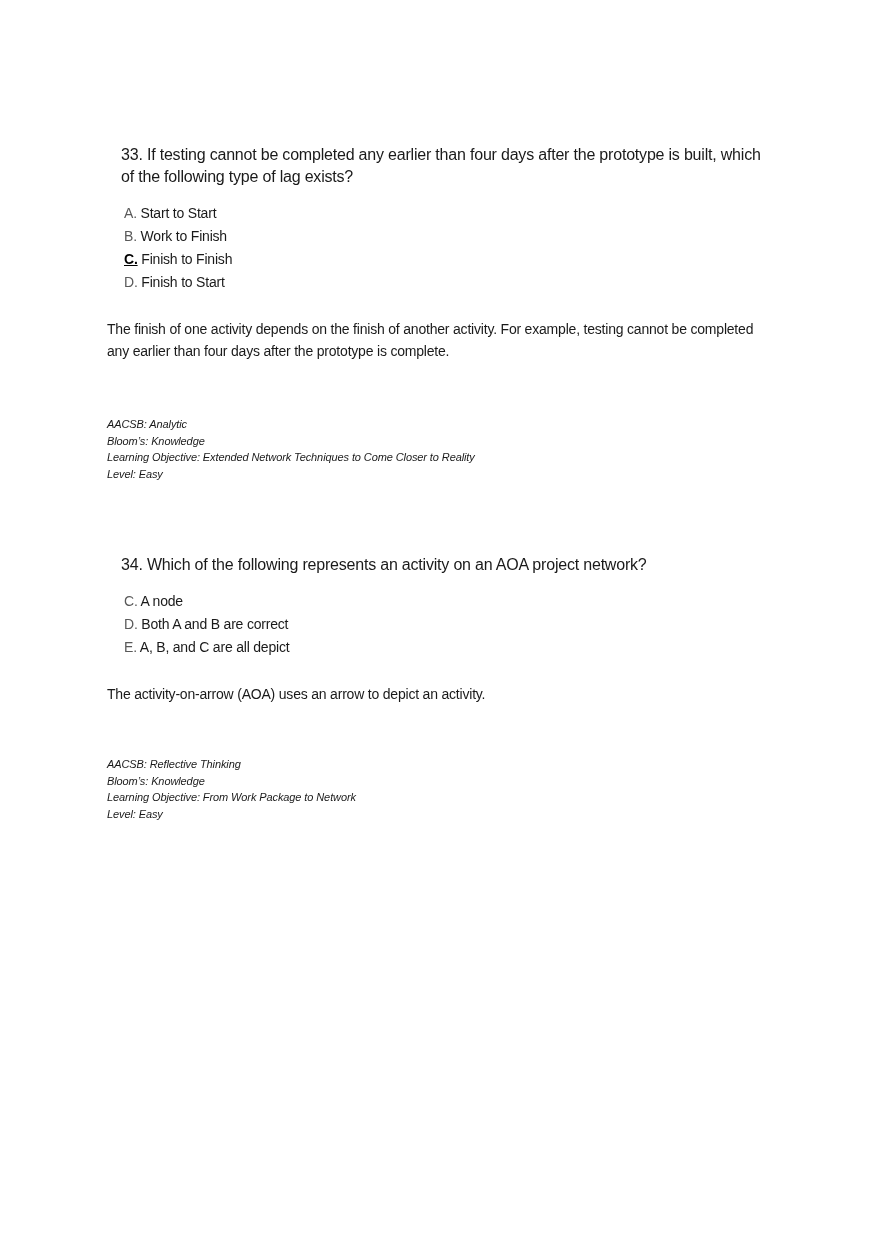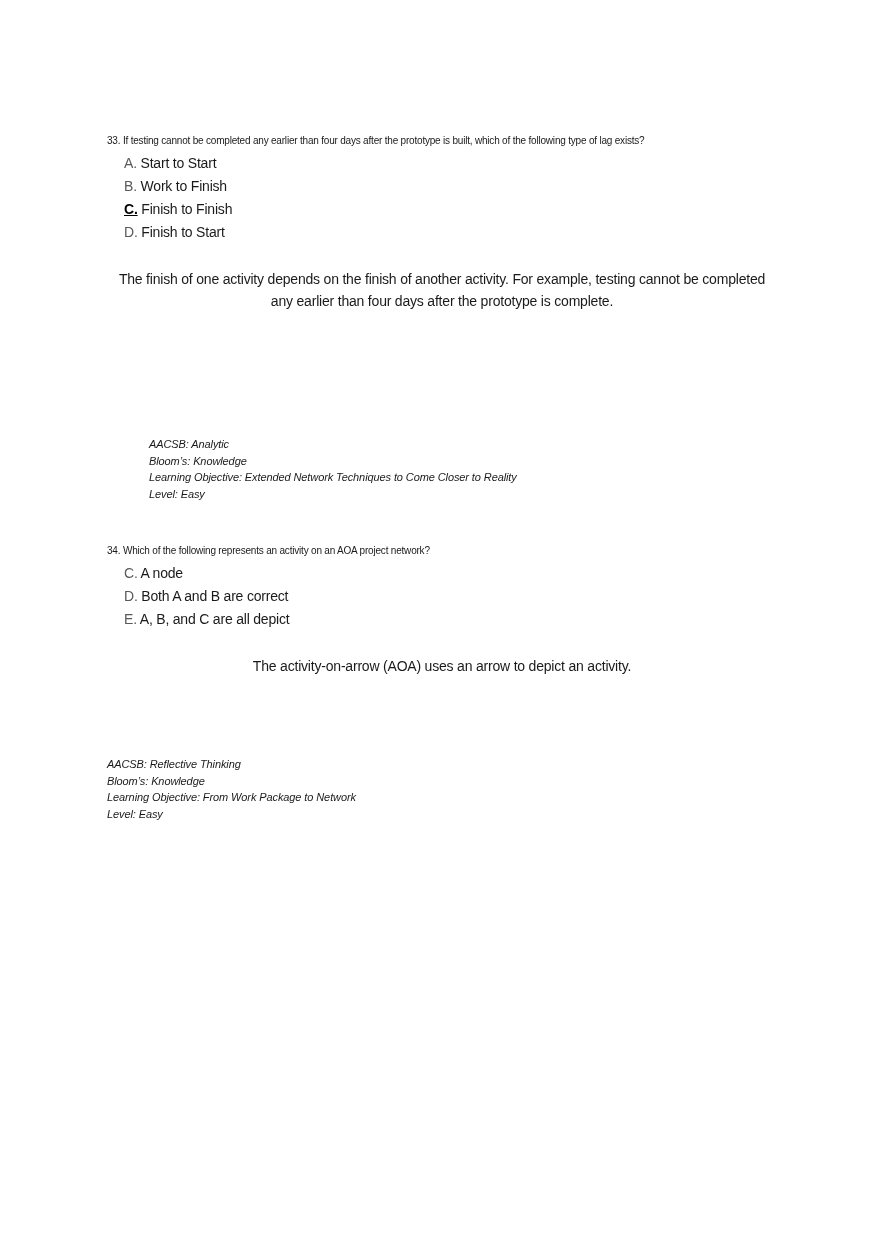--- a/index.html
+++ b/index.html
@@ -15,22 +15,22 @@
     font-family: "Liberation Sans", sans-serif;
     color: #1a1a1a;
     overflow: hidden;
   }
   .block {
     position: absolute;
     left: 107px;
     width: 670px;
   }
   .question-text {
-    margin: 0;
-    font-size: 10px;
+    margin: 14px;
+    font-size: 16px;
     line-height: 22px;
     letter-spacing: -0.2px;
     color: #1a1a1a;
   }
   .option {
     font-size: 14px;
     line-height: 23px;
     height: 23px;
     letter-spacing: -0.2px;
     color: #1a1a1a;
@@ -44,31 +44,30 @@
     color: #000000;
     font-weight: bold;
     text-decoration: underline;
   }
   .explanation {
     margin: 24px 0 0 0;
     font-size: 14px;
     line-height: 22px;
     letter-spacing: -0.2px;
     color: #1a1a1a;
-    text-align: center;
   }
   .meta-line {
     font-size: 11px;
     line-height: 16.5px;
     font-style: italic;
     letter-spacing: -0.1px;
     color: #1a1a1a;
   }
   #q33-block  { top: 130px; }
-  #q33-meta   { top: 436px; margin-left: 42px; }
+  #q33-meta   { top: 416px; }
   #q34-block  { top: 540px; }
   #q34-meta   { top: 756px; }
 </style>
 </head>
 <body>
 
 <div class="page">
 
   <div class="block" id="q33-block">
     <p class="question-text"><span>33.</span> <span>If testing cannot be completed any earlier than four days after the prototype is built, which of the following type of lag exists?</span></p>

